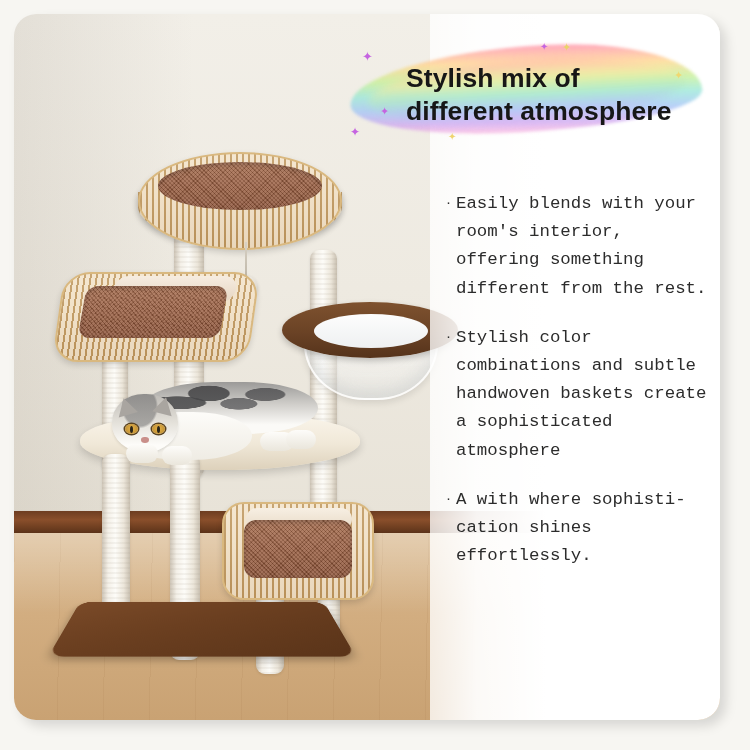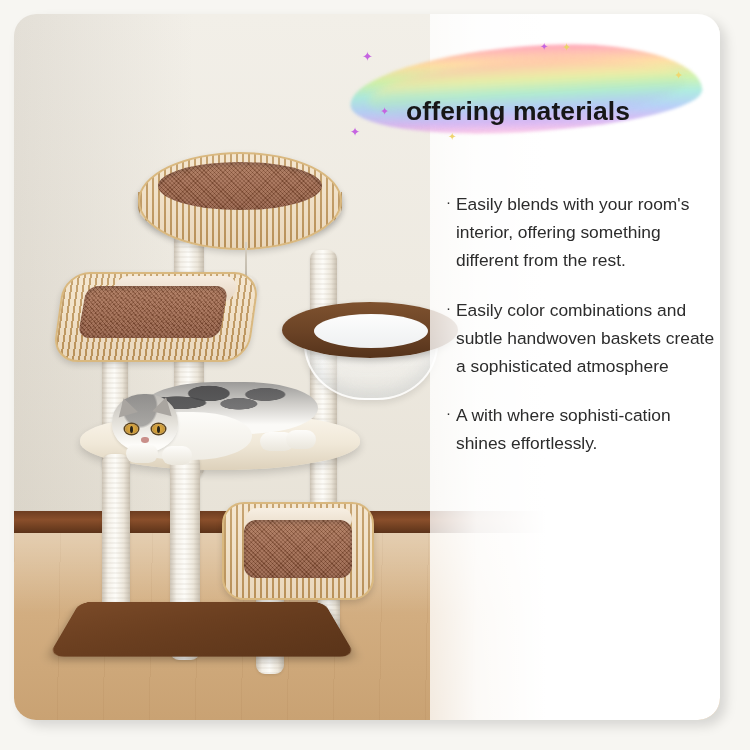--- a/index.html
+++ b/index.html
@@ -244,21 +244,21 @@
     font-size:26.5px; font-weight:bold; line-height:1.24;
     color:#171717; letter-spacing:.1px;
   }
 
   
   .bullets{ position:absolute; left:432px; top:176px; width:270px; }
   .bullet{ display:flex; gap:5px; margin-bottom:21px; }
   .dot{ color:#2f2f2f; font-size:15px; line-height:1.62; flex:0 0 auto; }
   .btext{
     font-size:17.4px; line-height:1.62; color:#2c2c2c;
-    font-family:Liberation Sans, sans-serif; font-weight:400;
+    font-family:Liberation Mono, monospace; font-weight:400;
   }
 </style>
 </head>
 <body>
 
 <div id="stage">
   <div class="card">
 
     <div class="scene">
       <div class="wall"></div>
@@ -337,31 +337,31 @@
     <div class="head">
       <div class="brush"></div>
       <div class="brush2"></div>
       <span class="star" id="st1">✦</span>
       <span class="star" id="st2">✦</span>
       <span class="star" id="st3">✦</span>
       <span class="star" id="st4">✦</span>
       <span class="star" id="st5">✦</span>
       <span class="star" id="st6">✦</span>
       <span class="star" id="st7">✦</span>
-      <h1><br><span>offering materials</span></h1>
+      <h1><span>Stylish mix of</span><br><span>different atmosphere</span></h1>
     </div>
 
     <div class="bullets">
       <div class="bullet">
         <span class="dot">·</span>
         <span class="btext">Easily blends with your room's interior, offering something different from the rest.</span>
       </div>
       <div class="bullet">
         <span class="dot">·</span>
-        <span class="btext">Easily color combinations and subtle handwoven baskets create a sophisticated atmosphere</span>
+        <span class="btext">Stylish color combinations and subtle handwoven baskets create a sophisticated atmosphere</span>
       </div>
       <div class="bullet">
         <span class="dot">·</span>
         <span class="btext">A with where sophisti-cation shines effortlessly.</span>
       </div>
     </div>
 
   </div>
 </div>
 

